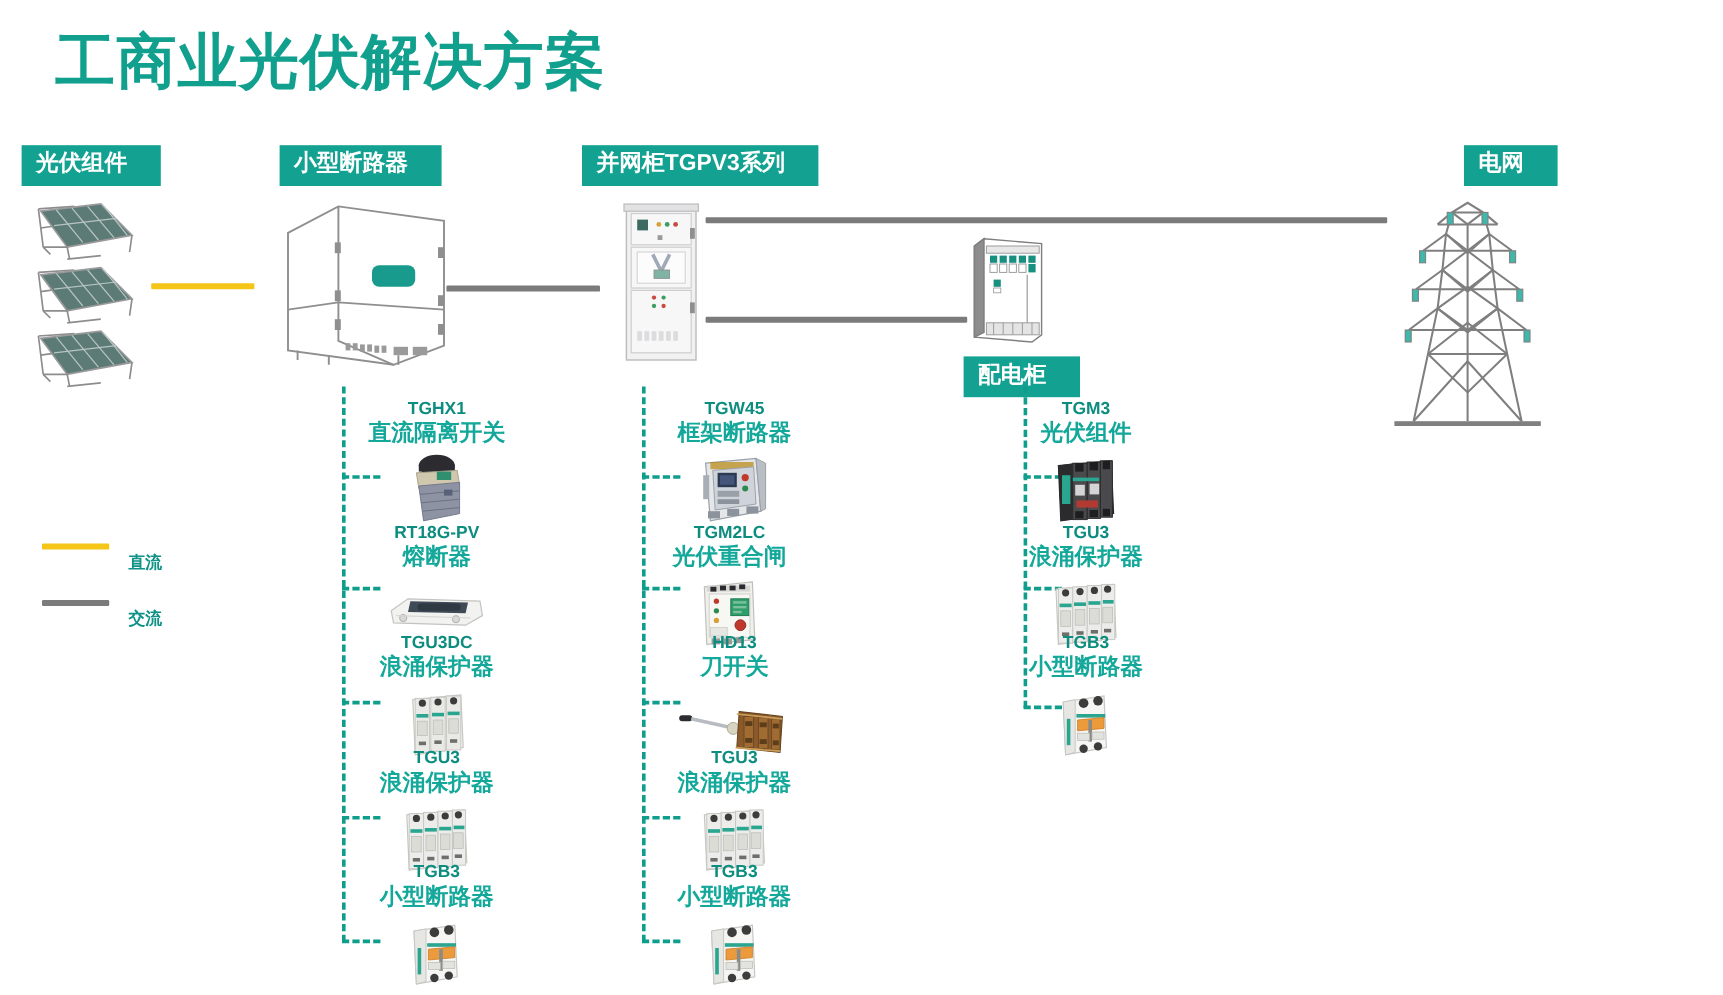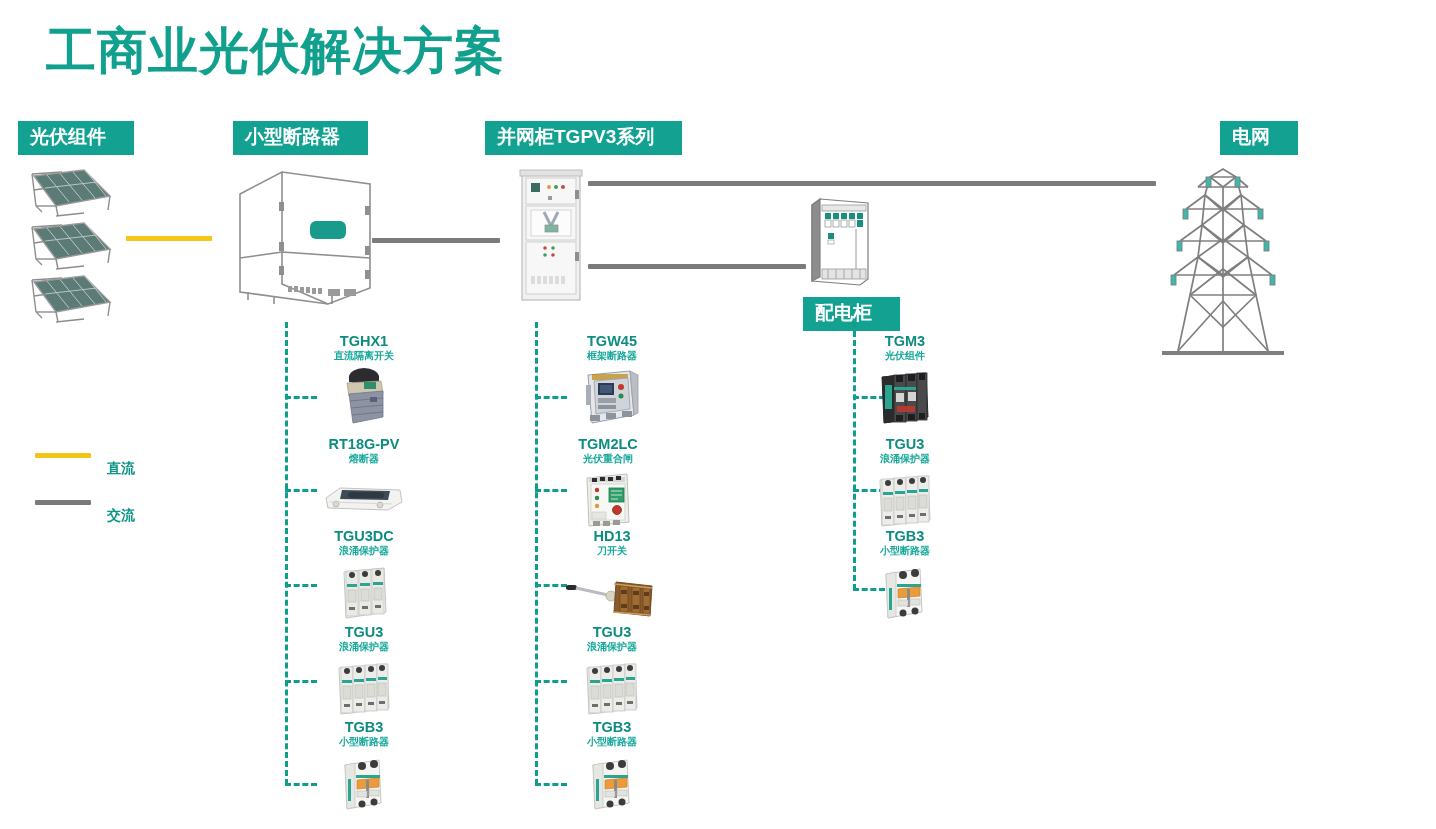--- a/index.html
+++ b/index.html
@@ -82,21 +82,21 @@
     text-align: center;
   }
   .comp-model {
     font-size: 14.5px;
     font-weight: bold;
     color: #0c8d7f;
     line-height: 1.25;
     white-space: nowrap;
   }
   .comp-desc {
-    font-size: 10px;
+    font-size: 19px;
     font-weight: bold;
     color: #13a89a;
     line-height: 1.25;
     white-space: nowrap;
   }
   .comp-art {
     height: 62px;
     margin-top: 2px;
     position: relative;
   }

